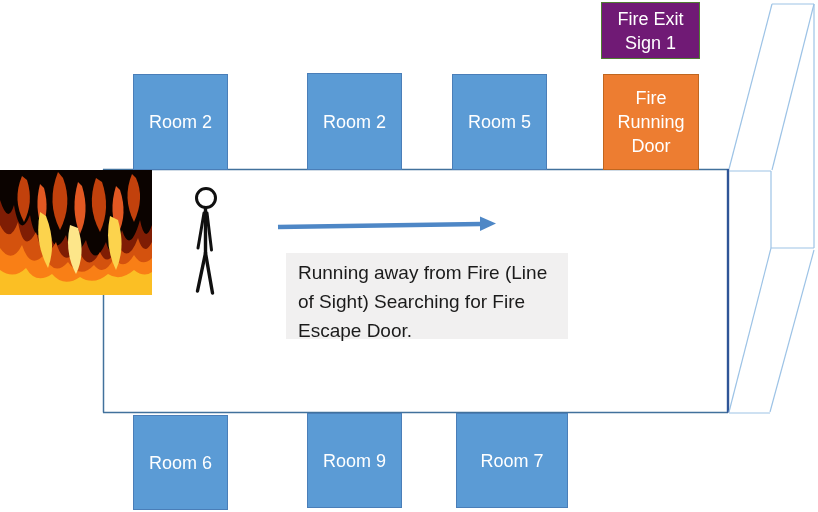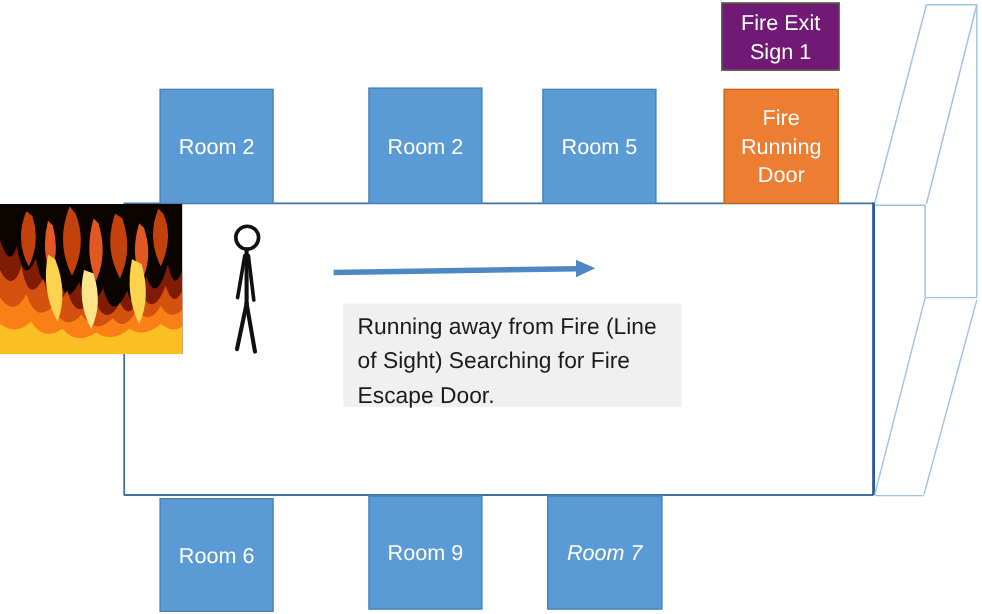--- a/index.html
+++ b/index.html
@@ -38,21 +38,21 @@
     line-height:24px;
     padding:0 10px;
   }
   
   #room1{left:133px;top:74px;width:95px;height:96px;}
   #room2{left:307px;top:73px;width:95px;height:97px;}
   #room4{left:452px;top:74px;width:95px;height:96px;}
   
   #room5{left:133px;top:415px;width:95px;height:95px;}
   #room6{left:307px;top:413px;width:95px;height:95px;}
-  #room7{left:456px;top:413px;width:96px;height:95px;font-style:italic;}
+  #room7{left:456px;top:413px;width:112px;height:95px;}
   
   #fire-exit-sign{left:601px;top:2px;width:99px;height:57px;}
   #fire-escape-door{left:603px;top:74px;width:96px;height:96px;}
   
   #caption-box{
     position:absolute;
     left:240px;top:253px;width:282px;height:86px;
     background:#F1F0F0;
     box-sizing:border-box;
     padding:5px 12px 0 12px;

